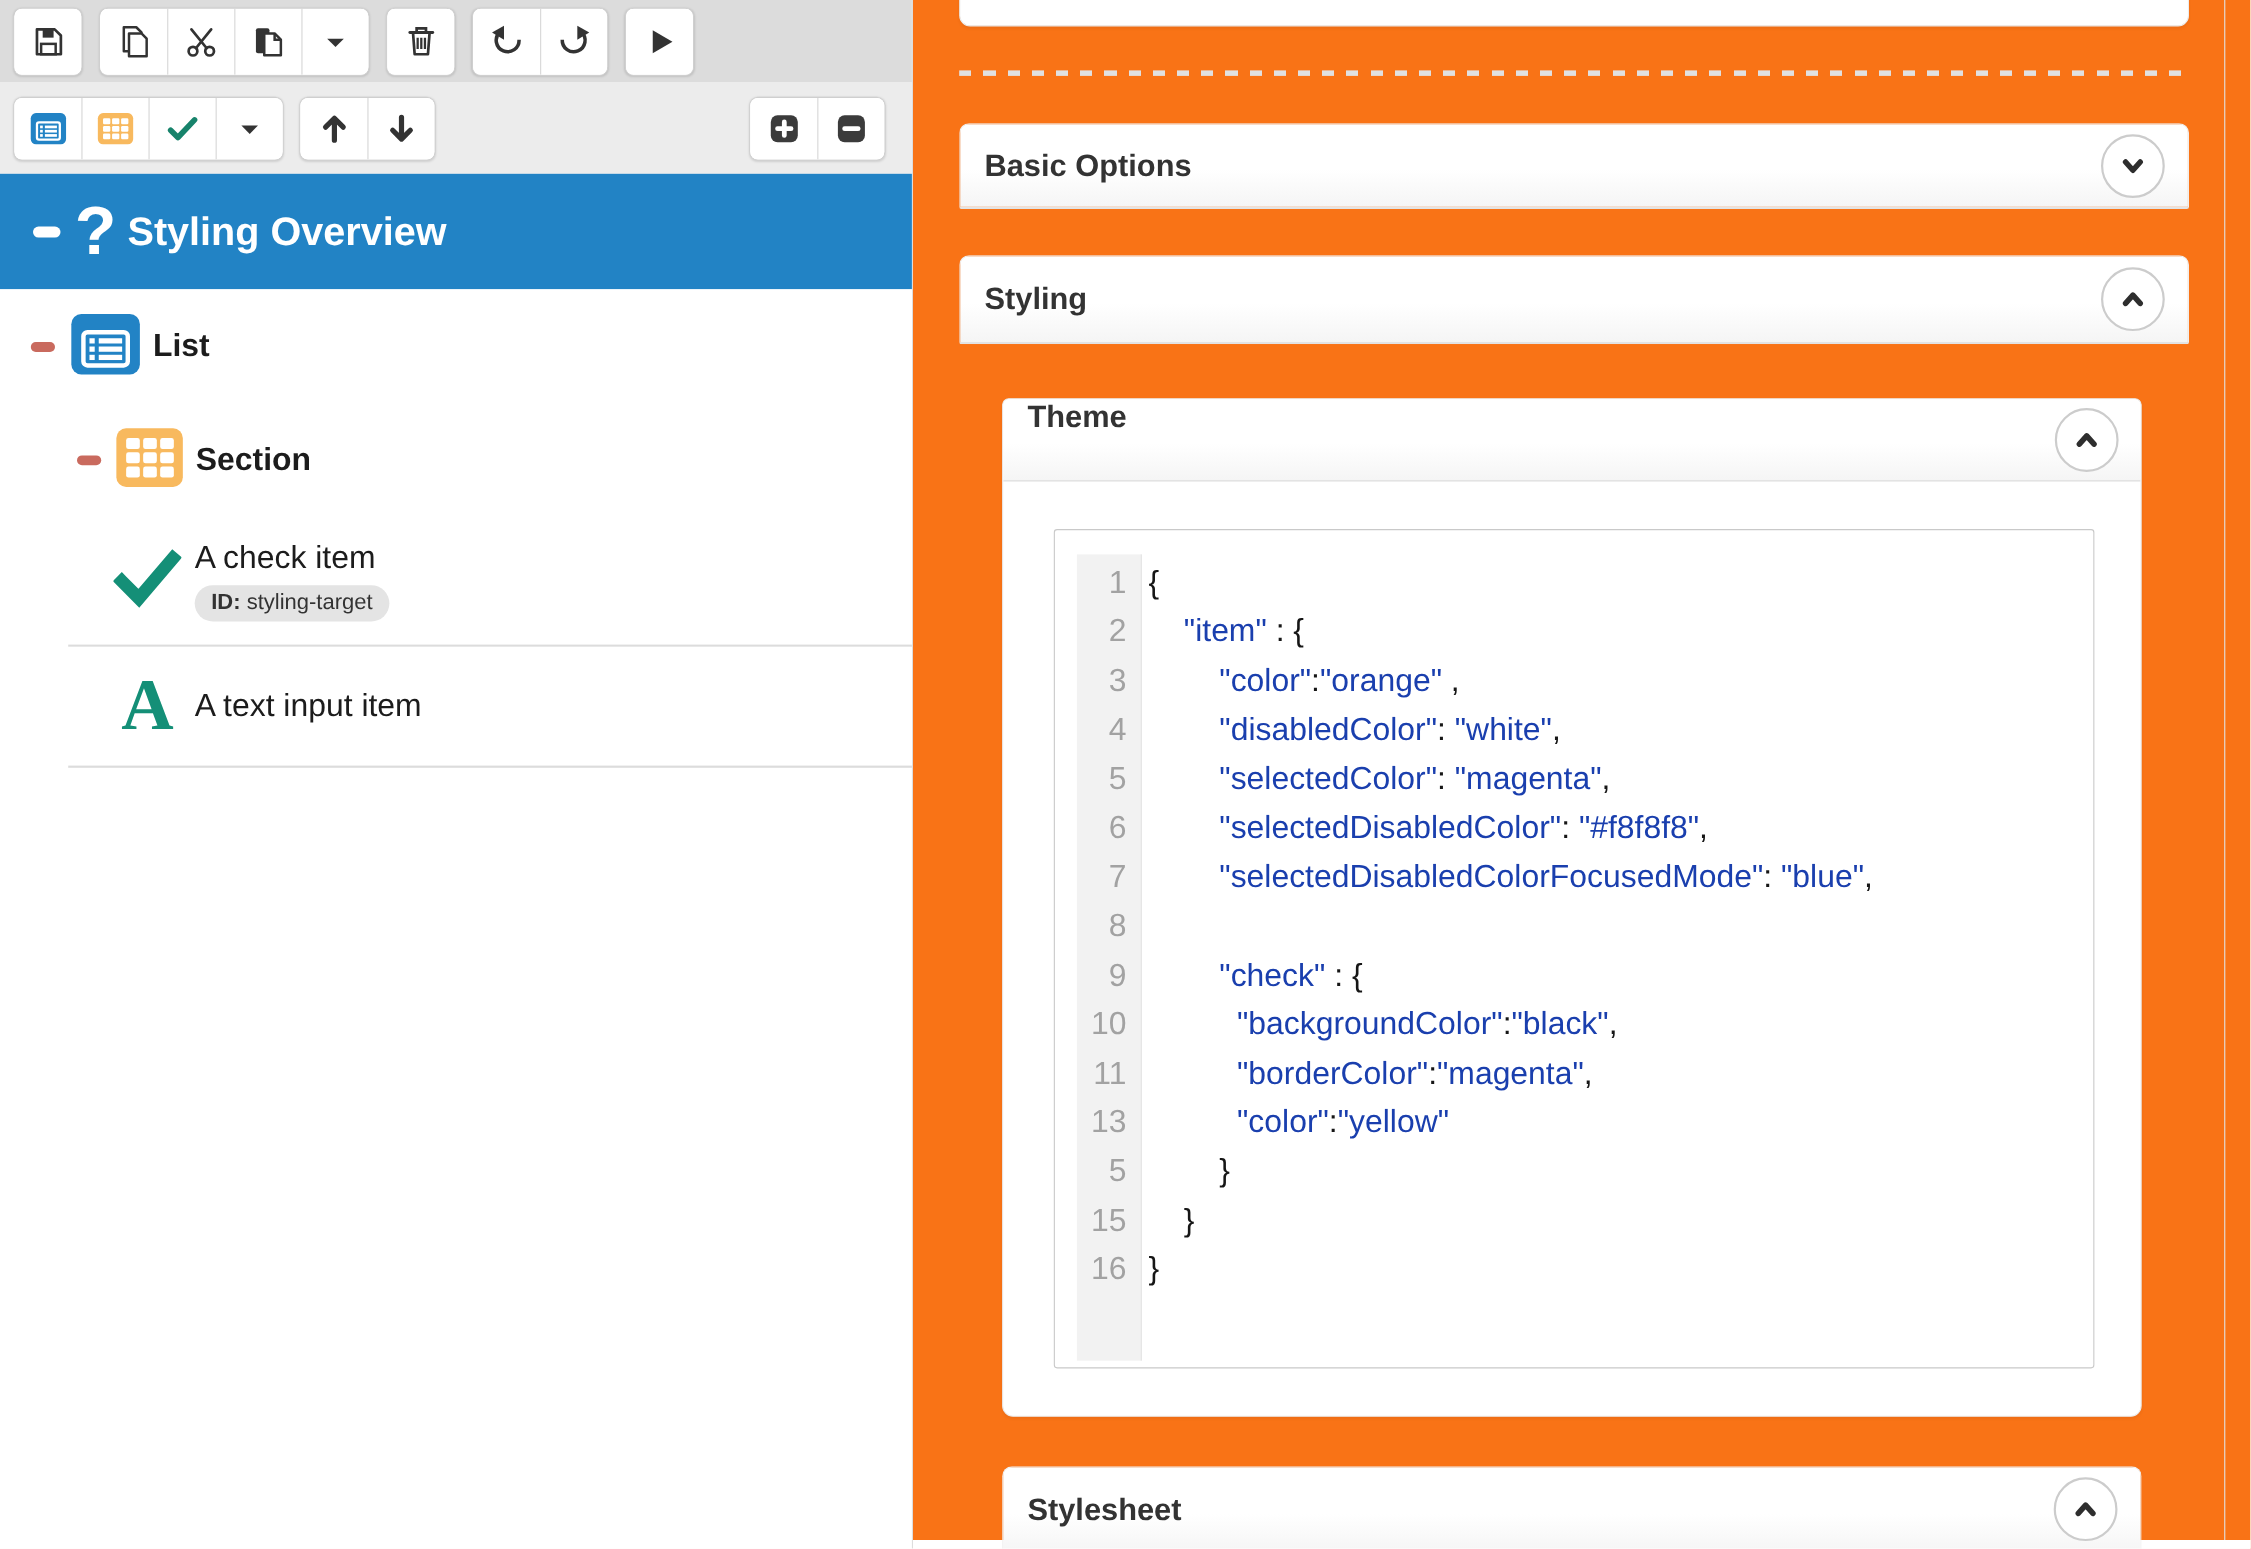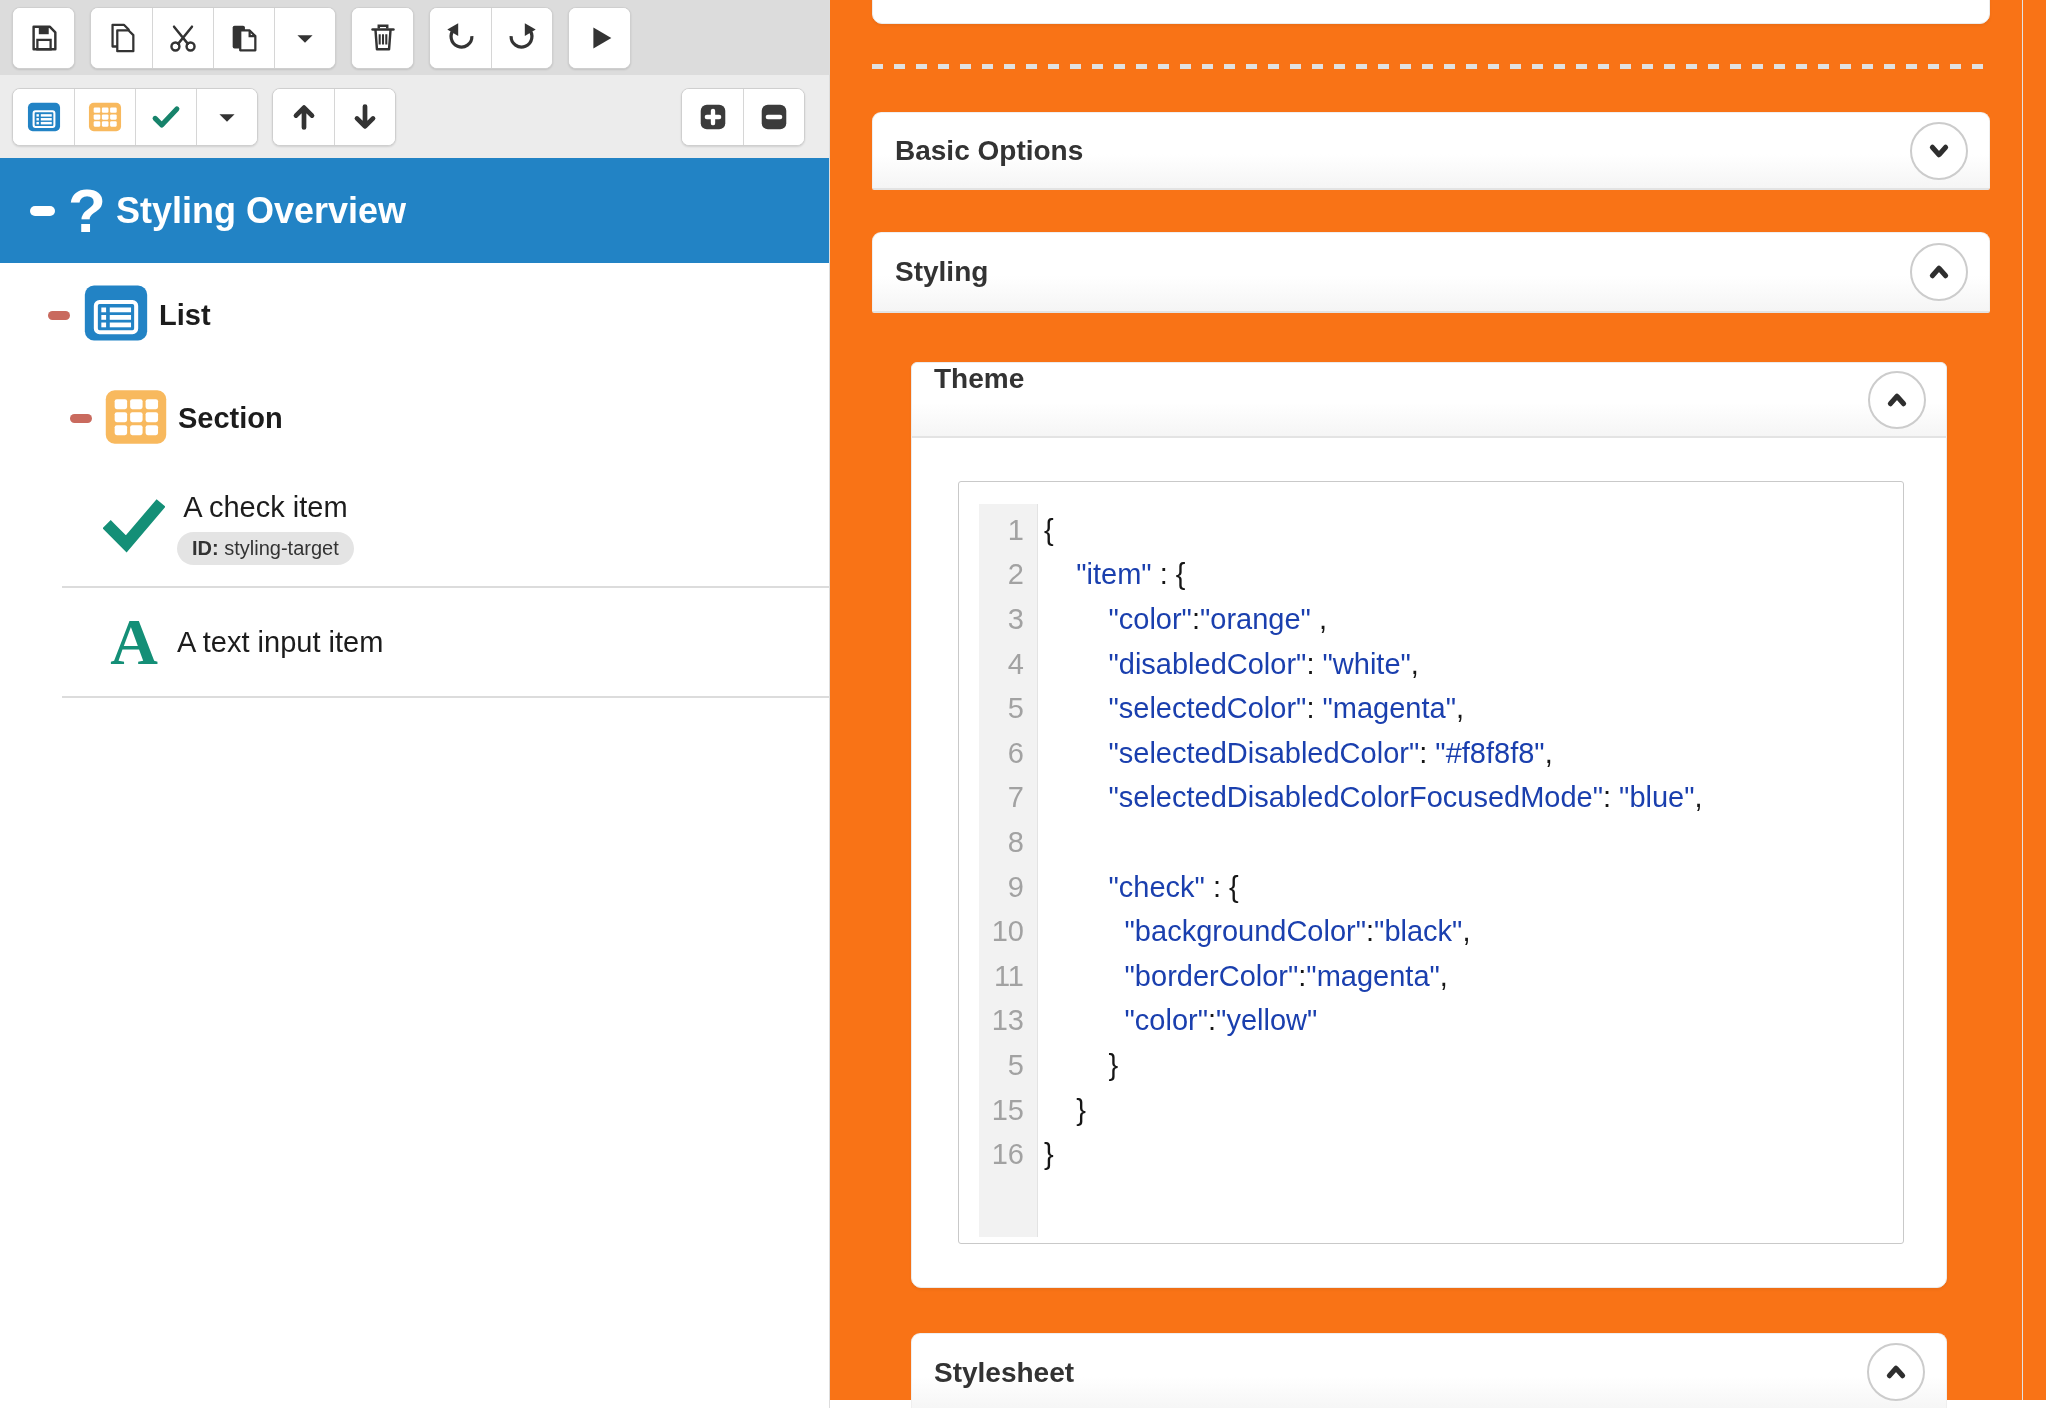--- a/index.html
+++ b/index.html
@@ -23,28 +23,28 @@
   .ticon svg{width:34px;height:34px;display:block;}
 
   
   .sel-row{height:105px;background:var(--accent);display:flex;align-items:center;
            padding-left:30px;color:#fff;cursor:pointer;}
   .minus-glyph{width:25px;height:10px;border-radius:5px;background:#fff;flex:none;}
   .minus-glyph.salmon{background:var(--minus);width:22px;height:9px;border-radius:4.5px;}
   .help-glyph{font-size:62px;font-weight:700;line-height:1;margin-left:13px;flex:none;}
   .sel-label{font-size:36px;font-weight:700;margin-left:10px;}
   .tree-row{display:flex;align-items:center;cursor:pointer;background:#fff;}
-  .row-list{height:104px;padding-left:48px;text-align:center;}
+  .row-list{height:104px;padding-left:28px;text-align:center;}
   .row-section{height:103px;padding-left:70px;}
   .row-check{height:116px;padding-left:103px;}
   .row-input{height:108px;padding-left:103px;}
   .tree-icon{flex:none;display:block;}
   .tree-label{font-size:29px;margin-left:12px;}
   .tree-label.bold{font-weight:700;margin-left:10px;}
-  .check-col{margin-left:12px;display:flex;flex-direction:column;align-items:center;}
+  .check-col{margin-left:12px;display:flex;flex-direction:column;align-items:flex-start;}
   .id-badge{margin-top:8px;background:#e4e4e4;border-radius:17px;padding:5px 15px;
             font-size:20px;color:#333;}
   .id-badge b{font-weight:700;}
   .letter-a{font-family:"Liberation Serif",serif;font-weight:700;font-size:66px;line-height:1;
             color:var(--tree-green);width:62px;text-align:center;flex:none;}
   .tree-div{height:2px;background:#dcdcdc;margin-left:62px;}
 
   
   .right-panel{position:absolute;left:830px;top:0;width:1216px;height:1400px;background:#f97316;}
   .scroll-edge{position:absolute;left:1192px;top:0;width:1px;height:100%;background:#e2e2e2;}

